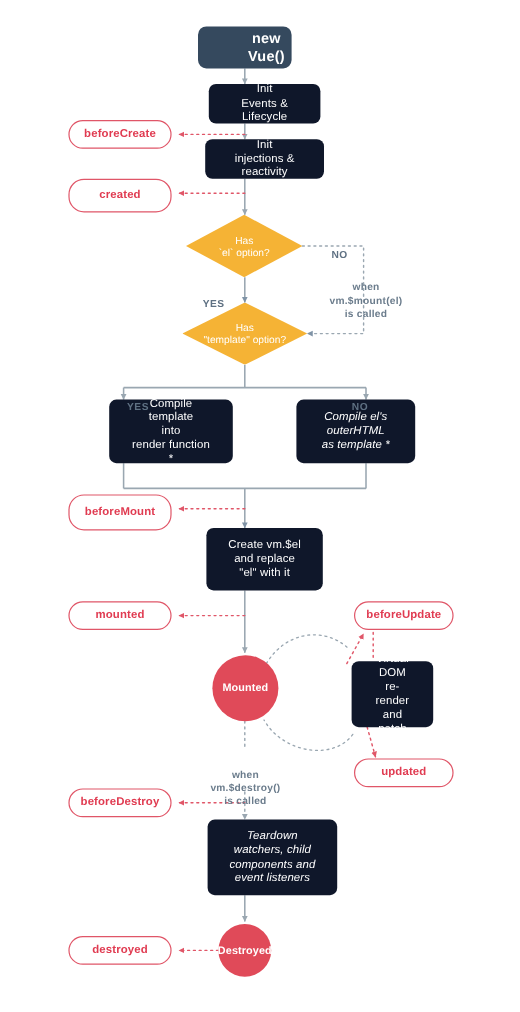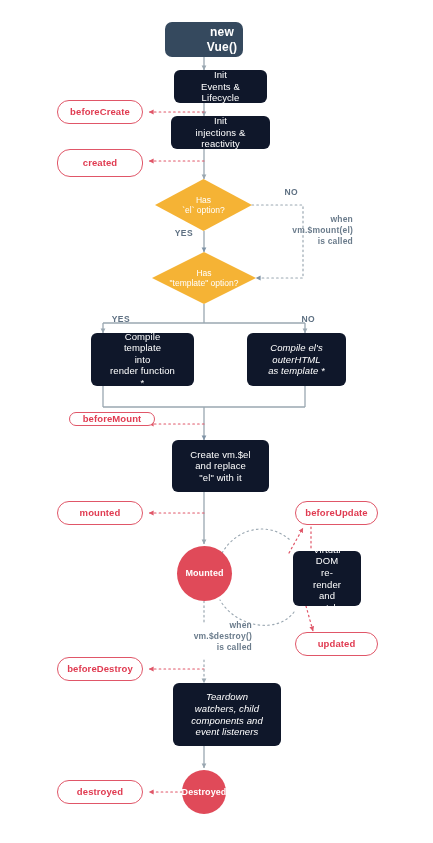--- a/index.html
+++ b/index.html
@@ -100,22 +100,23 @@
     letter-spacing: .1px;
   }
 
   
   .note {
     position: absolute;
     color: #6b7c8c;
     font-size: 8.5px;
     font-weight: bold;
     line-height: 1.3;
-    text-align: right;
+    text-align: center;
     letter-spacing: .2px;
+    margin-top: 20px;
   }
   .note-branch {
     font-size: 8.5px;
     font-weight: bold;
     color: #5f7183;
     letter-spacing: .4px;
   }
 
   .watermark {
     position: absolute;
@@ -242,21 +243,21 @@
   </div>
 
   <div class="node node-pill" style="left:57px; top:100px; width:86px; height:24px;">
     <span>beforeCreate</span>
   </div>
 
   <div class="node node-pill" style="left:57px; top:149px; width:86px; height:28px;">
     <span>created</span>
   </div>
 
-  <div class="node node-pill" style="left:57px; top:412px; width:86px; height:14px;margin-left:12px;">
+  <div class="node node-pill" style="left:57px; top:412px; width:86px; height:30px;">
     <span>beforeMount</span>
   </div>
 
   <div class="node node-pill" style="left:57px; top:501px; width:86px; height:24px;">
     <span>mounted</span>
   </div>
 
   <div class="node node-pill" style="left:295px; top:501px; width:83px; height:24px;">
     <span>beforeUpdate</span>
   </div>

